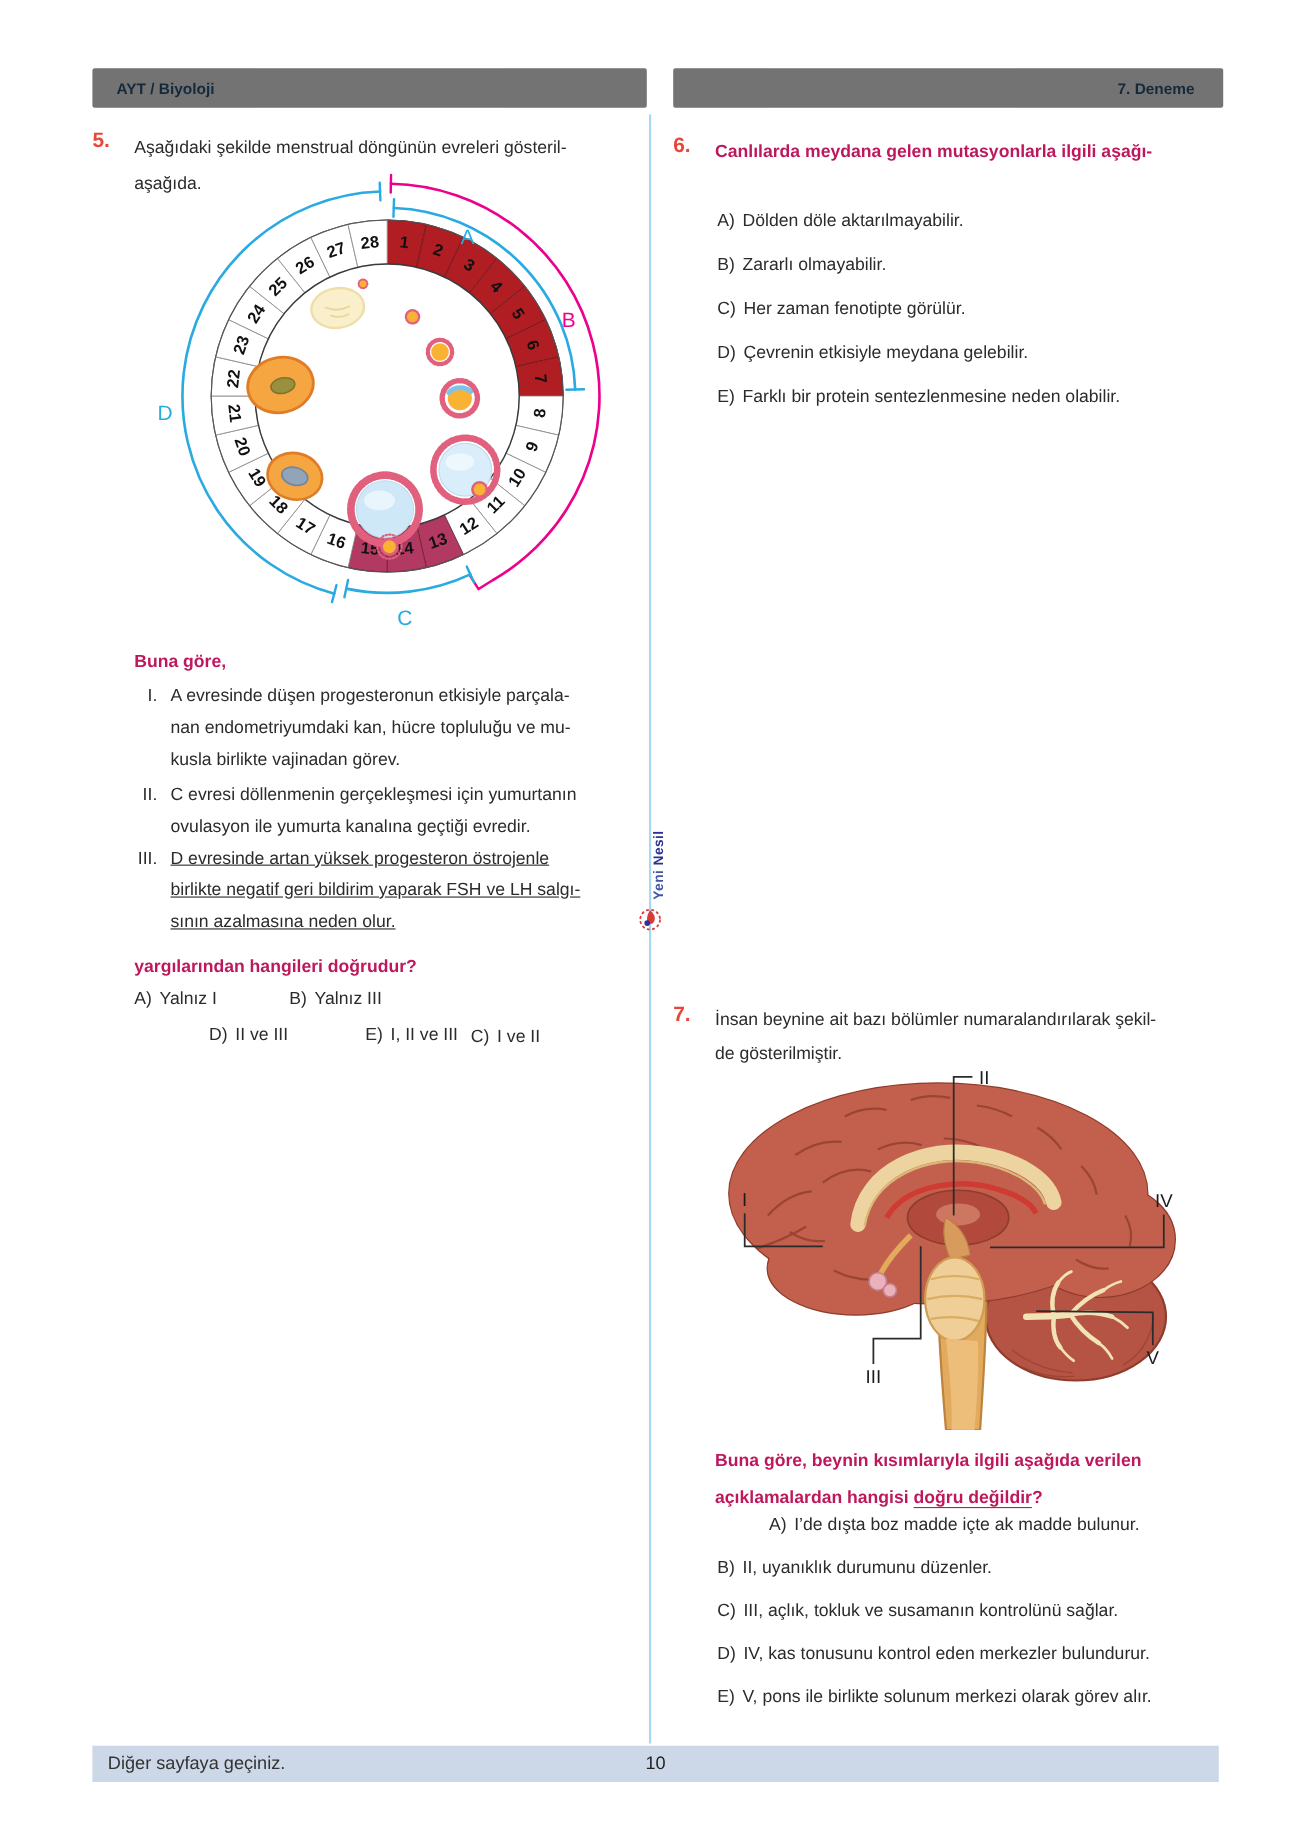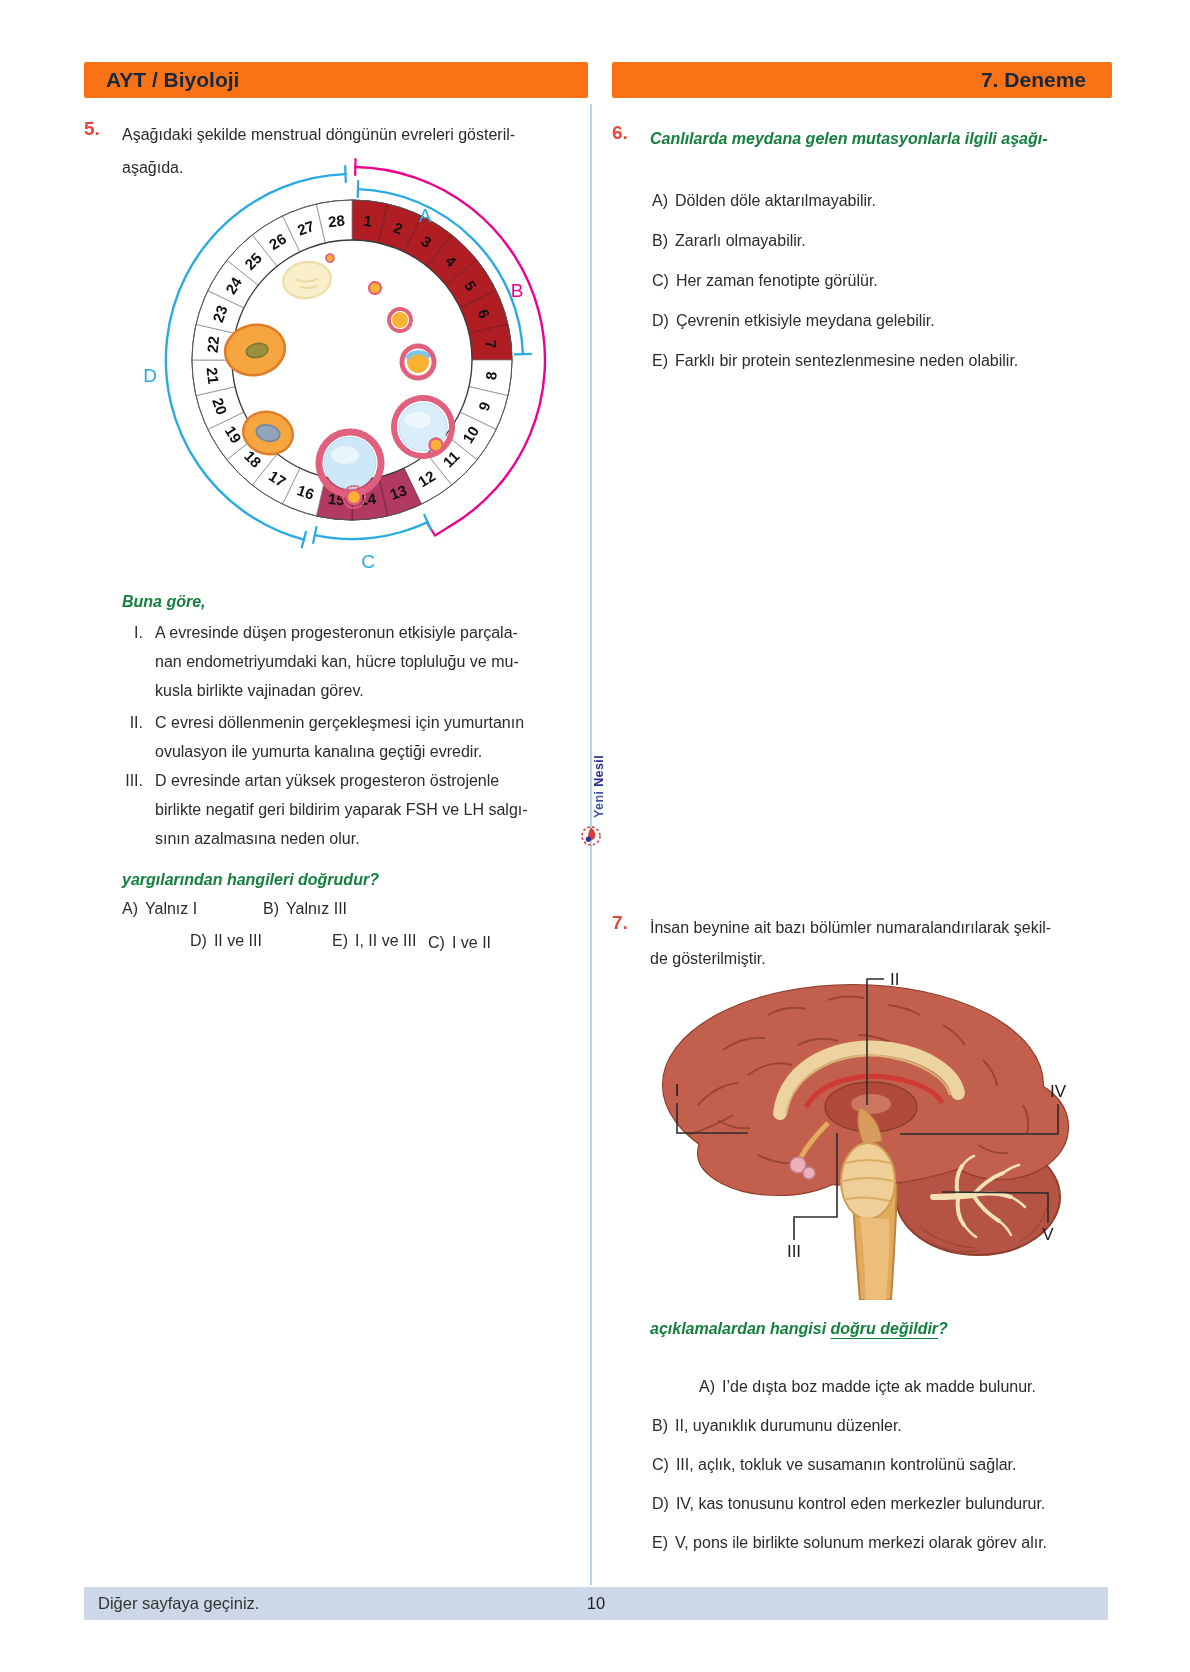--- a/index.html
+++ b/index.html
@@ -3,29 +3,29 @@
 <meta charset="utf-8">
 <style>
   html,body{margin:0;padding:0;}
   body{
     width:1190px;height:1672px;position:relative;background:#ffffff;
     font-family:"Liberation Sans",sans-serif;color:#2b2b2b;overflow:hidden;
     font-size:16px;
   }
   .abs{position:absolute;}
   .hdr-bar{
-    position:absolute;top:62px;height:36px;background:#f97316;border-radius:2px;
-    display:flex;align-items:center;font-weight:bold;font-size:21px;color:#15293c;
+    position:absolute;top:62px;height:36px;background:#737373;border-radius:2px;
+    display:flex;align-items:center;font-weight:bold;font-size:14px;color:#15293c;
     box-sizing:border-box;
   }
   .hdr-left{left:84px;width:504px;padding-left:22px;}
   .hdr-right{left:612px;width:500px;justify-content:flex-end;padding-right:26px;}
   .divider{position:absolute;left:590px;top:104px;width:2px;height:1481px;background:#a9d9f2;}
   .qnum{position:absolute;color:#e8463a;font-weight:bold;font-size:19px;}
-  .stem{position:absolute;font-weight:bold;color:#15803d;line-height:34px;white-space:nowrap;font-style:italic;}
+  .stem{position:absolute;font-weight:bold;color:#be185d;line-height:34px;white-space:nowrap;}
   .preline{white-space:pre-line;}
   .ul{text-decoration:underline;text-underline-offset:4px;text-decoration-thickness:1.3px;}
   .stmt{position:absolute;left:96px;width:452px;line-height:29px;}
   .stmt .num{position:absolute;left:0;width:47px;text-align:right;}
   .stmt .stxt{display:block;margin-left:59px;white-space:pre-line;}
   .opt{position:absolute;white-space:nowrap;}
   .opt .letter{margin-right:7px;}
   .footer{
     position:absolute;left:84px;top:1587px;width:1024px;height:33px;background:#ccd8e8;
     display:flex;align-items:center;font-size:16.5px;color:#333;
@@ -205,21 +205,21 @@
   <span class="num">I.</span>
   <span class="stxt">A evresinde düşen progesteronun etkisiyle parçala-
 nan endometriyumdaki kan, hücre topluluğu ve mu-
 kusla birlikte vajinadan görev.</span>
 </div>
 <div class="stmt" style="top:708px;">
   <span class="num">II.</span>
   <span class="stxt">C evresi döllenmenin gerçekleşmesi için yumurtanın
 ovulasyon ile yumurta kanalına geçtiği evredir.</span>
 </div>
-<div class="stmt" style="top:766px;">
+<div class="stmt" style="top:766px;text-decoration:underline;">
   <span class="num">III.</span>
   <span class="stxt">D evresinde artan yüksek progesteron östrojenle
 birlikte negatif geri bildirim yaparak FSH ve LH salgı-
 sının azalmasına neden olur.</span>
 </div>
 
 <div class="stem" style="left:122px;top:869px;line-height:22px;">yargılarından hangileri doğrudur?</div>
 
 <div class="opt" style="left:122px;top:900px;">
   <span class="letter">A)</span><span>Yalnız I</span>
@@ -338,20 +338,21 @@
     <polyline points="420,268 420,238 314,237"></polyline>
   </g>
   <text x="262" y="30" font-size="17" fill="#1c1c1c">II</text>
   <text x="49" y="141" font-size="17" fill="#1c1c1c" text-anchor="middle">I</text>
   <text x="430" y="142" font-size="17" fill="#1c1c1c" text-anchor="middle">IV</text>
   <text x="166" y="302" font-size="17" fill="#1c1c1c" text-anchor="middle">III</text>
   <text x="420" y="285" font-size="17" fill="#1c1c1c" text-anchor="middle">V</text>
 </svg>
 
 <div class="stem" style="left:650px;top:1312px;line-height:33px;">
+  <div>Buna göre, beynin kısımlarıyla ilgili aşağıda verilen</div>
   <div><span>açıklamalardan hangisi </span><span class="ul">doğru değildir</span><span>?</span></div>
 </div>
 
 <div class="opt" style="left:652px;top:1378px;margin-left:47px;">
   <span class="letter">A)</span><span>I’de dışta boz madde içte ak madde bulunur.</span>
 </div>
 <div class="opt" style="left:652px;top:1417px;">
   <span class="letter">B)</span><span>II, uyanıklık durumunu düzenler.</span>
 </div>
 <div class="opt" style="left:652px;top:1456px;">

